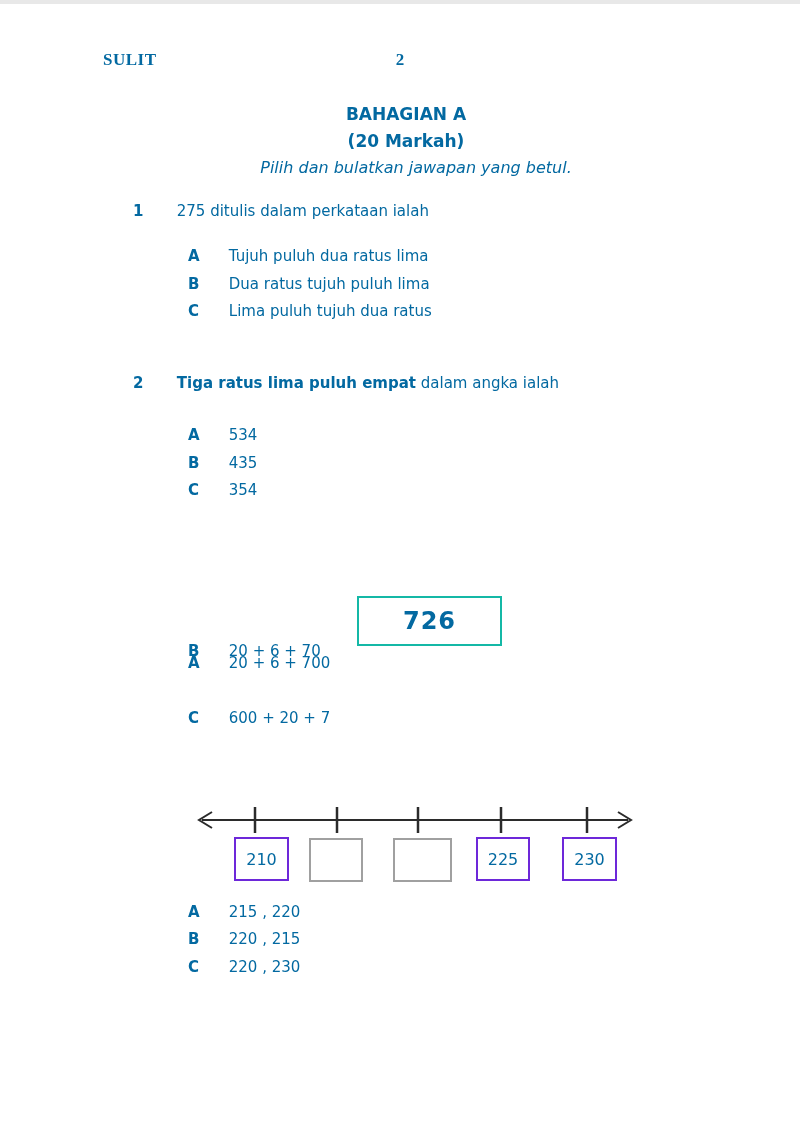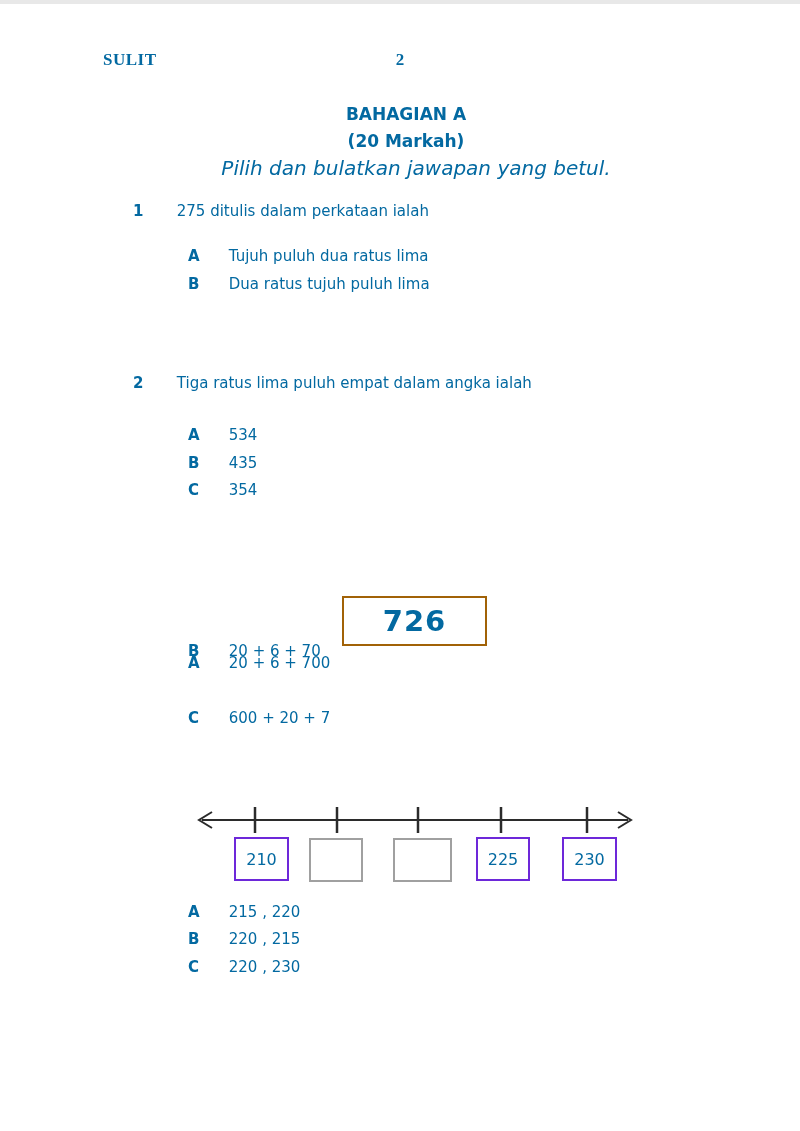--- a/index.html
+++ b/index.html
@@ -17,31 +17,31 @@
     font-family:"Liberation Serif", serif;
     font-weight:bold;font-size:17px;letter-spacing:.5px;
   }
   .hdr-num{
     position:absolute;left:0;right:0;top:46px;text-align:center;
     font-family:"Liberation Serif", serif;
     font-weight:bold;font-size:17px;
   }
   .title-block{position:absolute;left:12px;right:0;top:97px;text-align:center;}
   .title-line{font-weight:bold;font-size:17px;line-height:27px;}
-  .instruction{font-style:italic;font-size:20px;line-height:26px;padding-left:20px;}
+  .instruction{font-style:italic;font-size:16px;line-height:26px;padding-left:20px;}
   .q-row{position:absolute;left:133px;font-size:15px;white-space:nowrap;}
   .q-num{display:inline-block;width:39px;font-weight:bold;}
   .opt-row{position:absolute;left:188px;font-size:15px;white-space:nowrap;}
   .opt-letter{display:inline-block;width:36px;font-weight:bold;}
-  .bold-seg{font-weight:normal;}
+  .bold-seg{font-weight:bold;}
   .num-box{
-    position:absolute;left:342px;top:592px;width:141px;height:46px;
-    border:2px solid #a16207;
+    position:absolute;left:357px;top:592px;width:141px;height:46px;
+    border:2px solid #14b8a6;
     display:flex;align-items:center;justify-content:center;
-    font-size:29px;font-weight:bold;letter-spacing:1px;
+    font-size:24px;font-weight:bold;letter-spacing:1px;
   }
   .numline-svg{position:absolute;left:196px;top:799px;}
   .nl-box{
     position:absolute;top:833px;height:40px;
     border:2px solid #6d28d9;
     display:flex;align-items:center;justify-content:center;
     font-size:16px;background:#fff;
   }
   .nl-box.empty{border:2px solid #a0a0a0;}
   .b1{left:234px;width:51px;}
@@ -68,20 +68,24 @@
     <span class="q-num">1</span>
     <span>275 ditulis dalam perkataan ialah</span>
   </div>
   <div class="opt-row" style="top:271px;">
     <span class="opt-letter">B</span>
     <span>Dua ratus tujuh puluh lima</span>
   </div>
   <div class="opt-row" style="top:243px;">
     <span class="opt-letter">A</span>
     <span>Tujuh puluh dua ratus lima</span>
+  </div>
+  <div class="opt-row" style="top:298px;">
+    <span class="opt-letter">C</span>
+    <span>Lima puluh tujuh dua ratus</span>
   </div>
 
   <div class="q-row" style="top:370px;">
     <span class="q-num">2</span>
     <span class="bold-seg">Tiga ratus lima puluh empat</span>
     <span>dalam angka ialah</span>
   </div>
   <div class="opt-row" style="top:422px;">
     <span class="opt-letter">A</span>
     <span>534</span>

